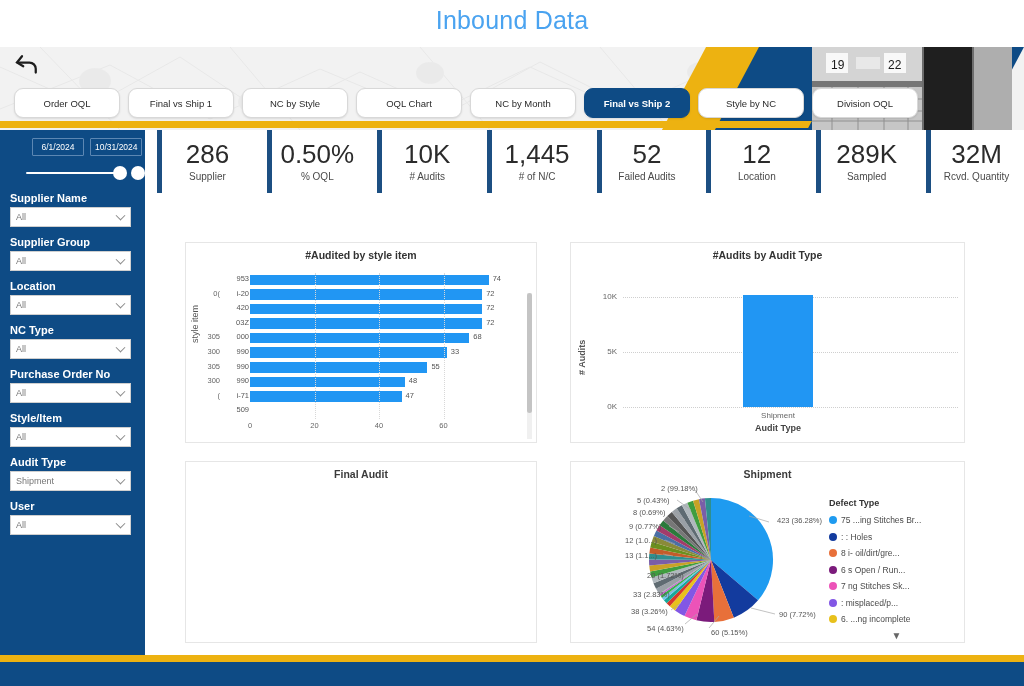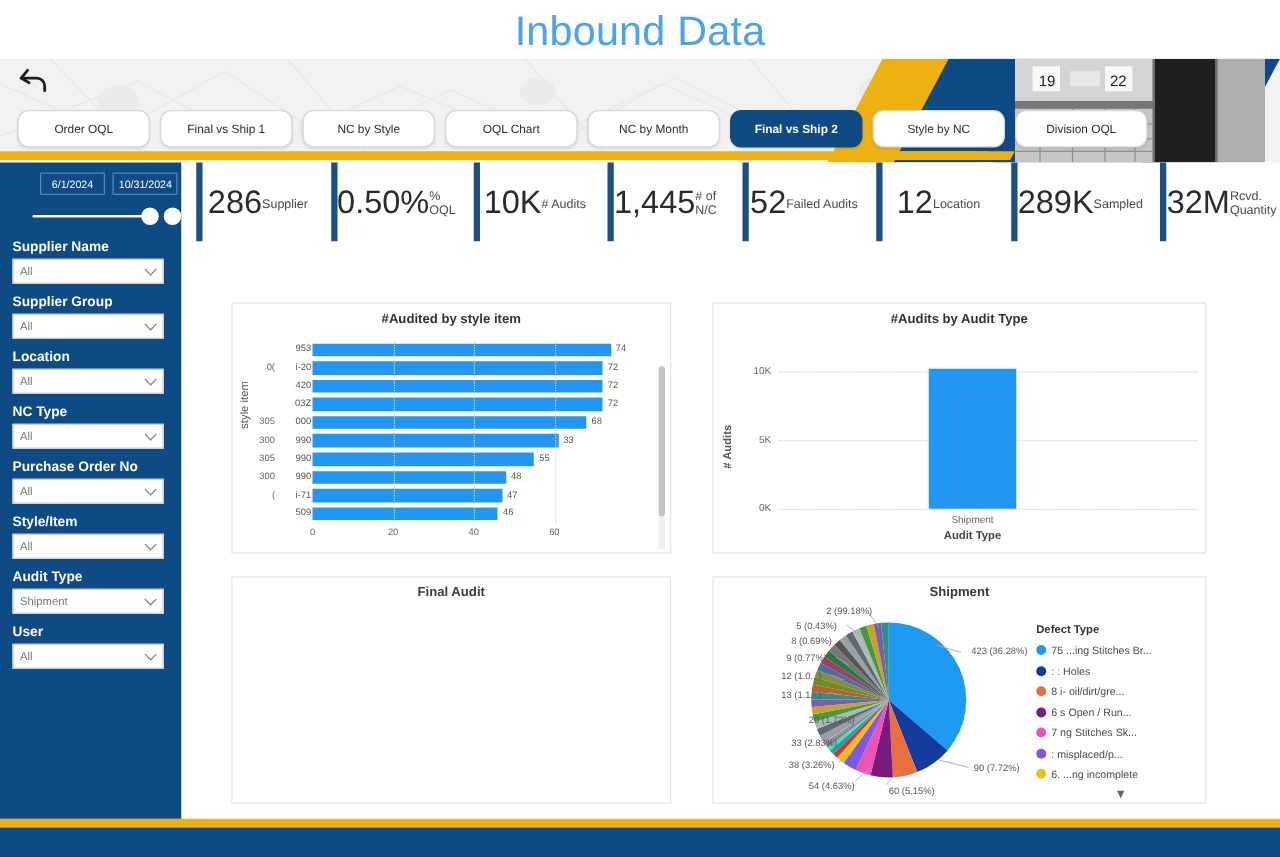--- a/index.html
+++ b/index.html
@@ -8,21 +8,21 @@
     background: #ffffff;
     font-family: "Liberation Sans", sans-serif;
     overflow: hidden;
   }
   #app { position: relative; width: 1024px; height: 686px; }
 
   
   .page-title {
     position: absolute; left: 0; top: 6px; width: 1024px;
     text-align: center;
-    font-size: 33px; color: #4aa3f0; font-weight: 400;
+    font-size: 25px; color: #4aa3f0; font-weight: 400;
     letter-spacing: .2px;
   }
 
   
   .banner {
     position: absolute; left: 0; top: 47px; width: 1024px; height: 83px;
     background: #f2f2f2;
     overflow: hidden;
   }
   .banner-net { position: absolute; inset: 0; opacity: .5; }
@@ -77,21 +77,21 @@
 
   
   .kpi-strip {
     position: absolute; left: 145px; top: 130px; width: 879px; height: 63px;
     display: flex; z-index: 5;
   }
   .kpi {
     position: relative;
     height: 63px;
     background: #ffffff;
-    display: flex; flex-direction: row;
+    display: flex; flex-direction: column;
     align-items: center; justify-content: center;
     flex: 1 1 0;
     border-left: 5px solid #1c4f82;
     margin-right: 2px;
     margin-left: 12px;
   }
   .kpi .v { font-size: 26px; color: #2b2b2b; font-weight: 400; line-height: 1.05; }
   .kpi .l { font-size: 10px; color: #4a4a4a; margin-top: 3px; }
 
   
@@ -540,24 +540,20 @@
               </div>
               <div class="bar-track">
                 <div class="bar-fill" style="width: 151.575px; background: rgb(33, 150, 243);"></div>
                 <div class="bar-val" style="left: 155.575px;">47</div>
               </div>
             </div>
             <div class="bar-row">
               <div class="bar-cat-outer">
                 <span class="bar-cat-a"></span>
                 <span class="bar-cat-b">509</span>
-              </div>
-              <div class="bar-track">
-                <div class="bar-fill" style="width: 148.35px; background: rgb(33, 150, 243);"></div>
-                <div class="bar-val" style="left: 152.35px;">46</div>
               </div>
             </div>
           </div>
         <div class="bar-xaxis" id="bar-xaxis">
             <div class="bar-tick" style="left: 0px;">0</div>
             <div class="bar-tick" style="left: 64.5px;">20</div>
             <div class="bar-grid" style="left: 64.5px; top: -148px;"></div>
             <div class="bar-tick" style="left: 129px;">40</div>
             <div class="bar-grid" style="left: 129px; top: -148px;"></div>
             <div class="bar-tick" style="left: 193.5px;">60</div>

